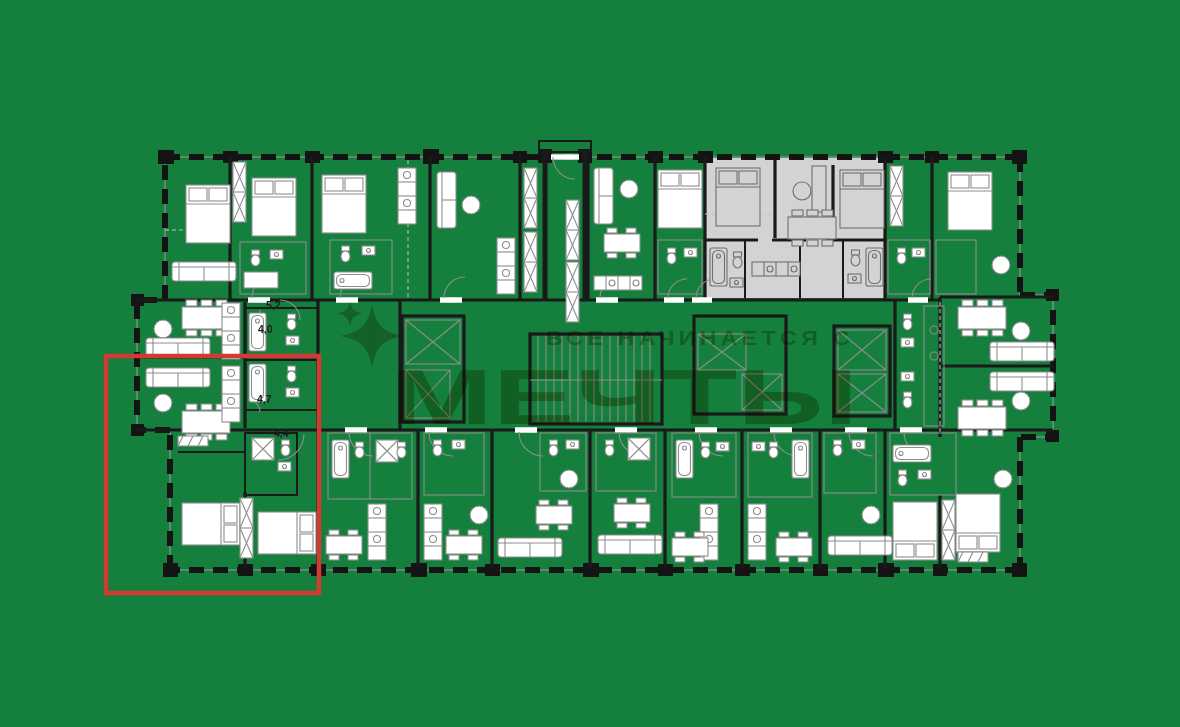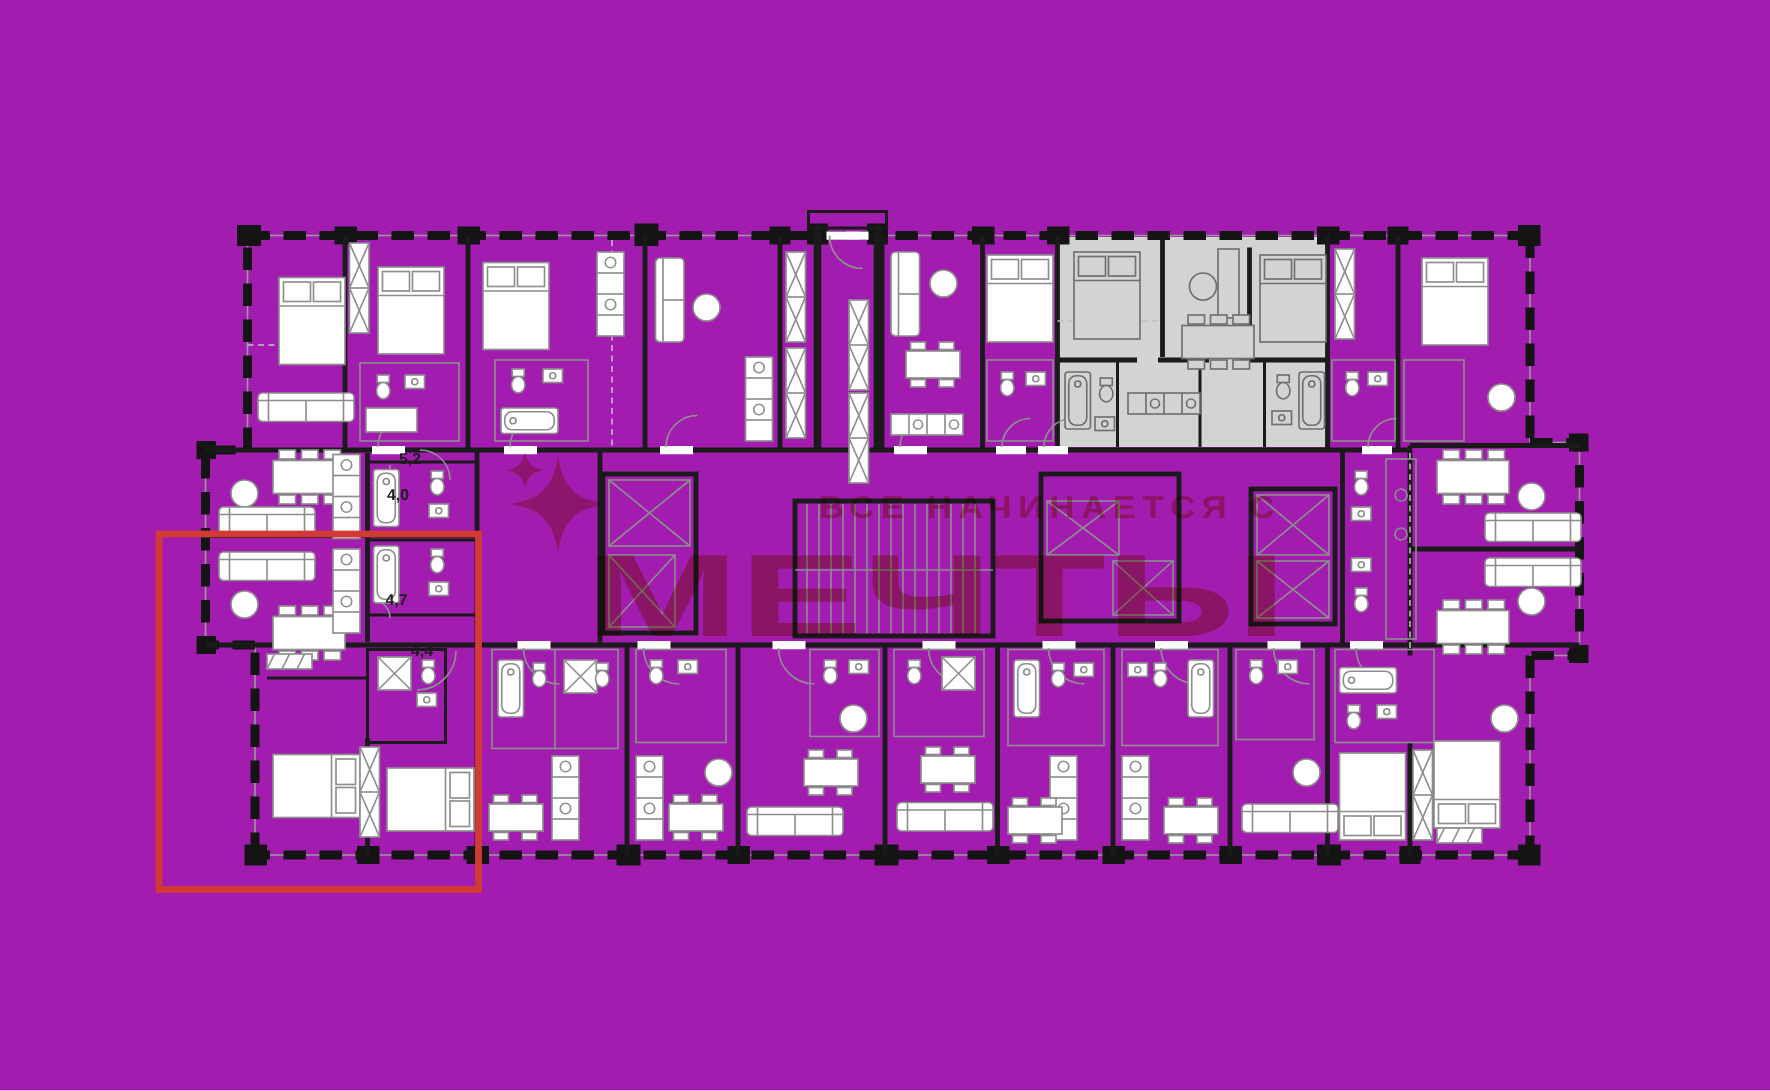--- a/index.html
+++ b/index.html
@@ -1,16 +1,16 @@
 <!DOCTYPE html>
 <html><head>
 <meta charset="utf-8">
 <style>
   html,body{margin:0;padding:0;background:#fff;}
-  #stage{position:relative;width:1180px;height:727px;background:#a21caf;overflow:hidden;
+  #stage{position:relative;width:1180px;height:727px;background:#15803d;overflow:hidden;
          font-family:"Liberation Sans", sans-serif;}
   svg text{font-family:"Liberation Sans", sans-serif;}
   .w   {stroke:#1a1a1a;stroke-width:3.2;fill:none;stroke-linecap:butt;}
   .w2  {stroke:#1a1a1a;stroke-width:5;fill:none;}
   .wt  {stroke:#1a1a1a;stroke-width:2;fill:none;}
   .ext {stroke:#141414;stroke-width:6;stroke-dasharray:15 9;fill:none;}
   .extl{stroke:#9a9a9a;stroke-width:1.1;fill:none;}
   .f   {stroke:#8d8d8d;stroke-width:1.1;fill:none;}
   .ff  {stroke:#8d8d8d;stroke-width:1.1;fill:#ffffff;}
   .fg  {stroke:#6f6f6f;stroke-width:1.1;fill:#d3d3d3;}

